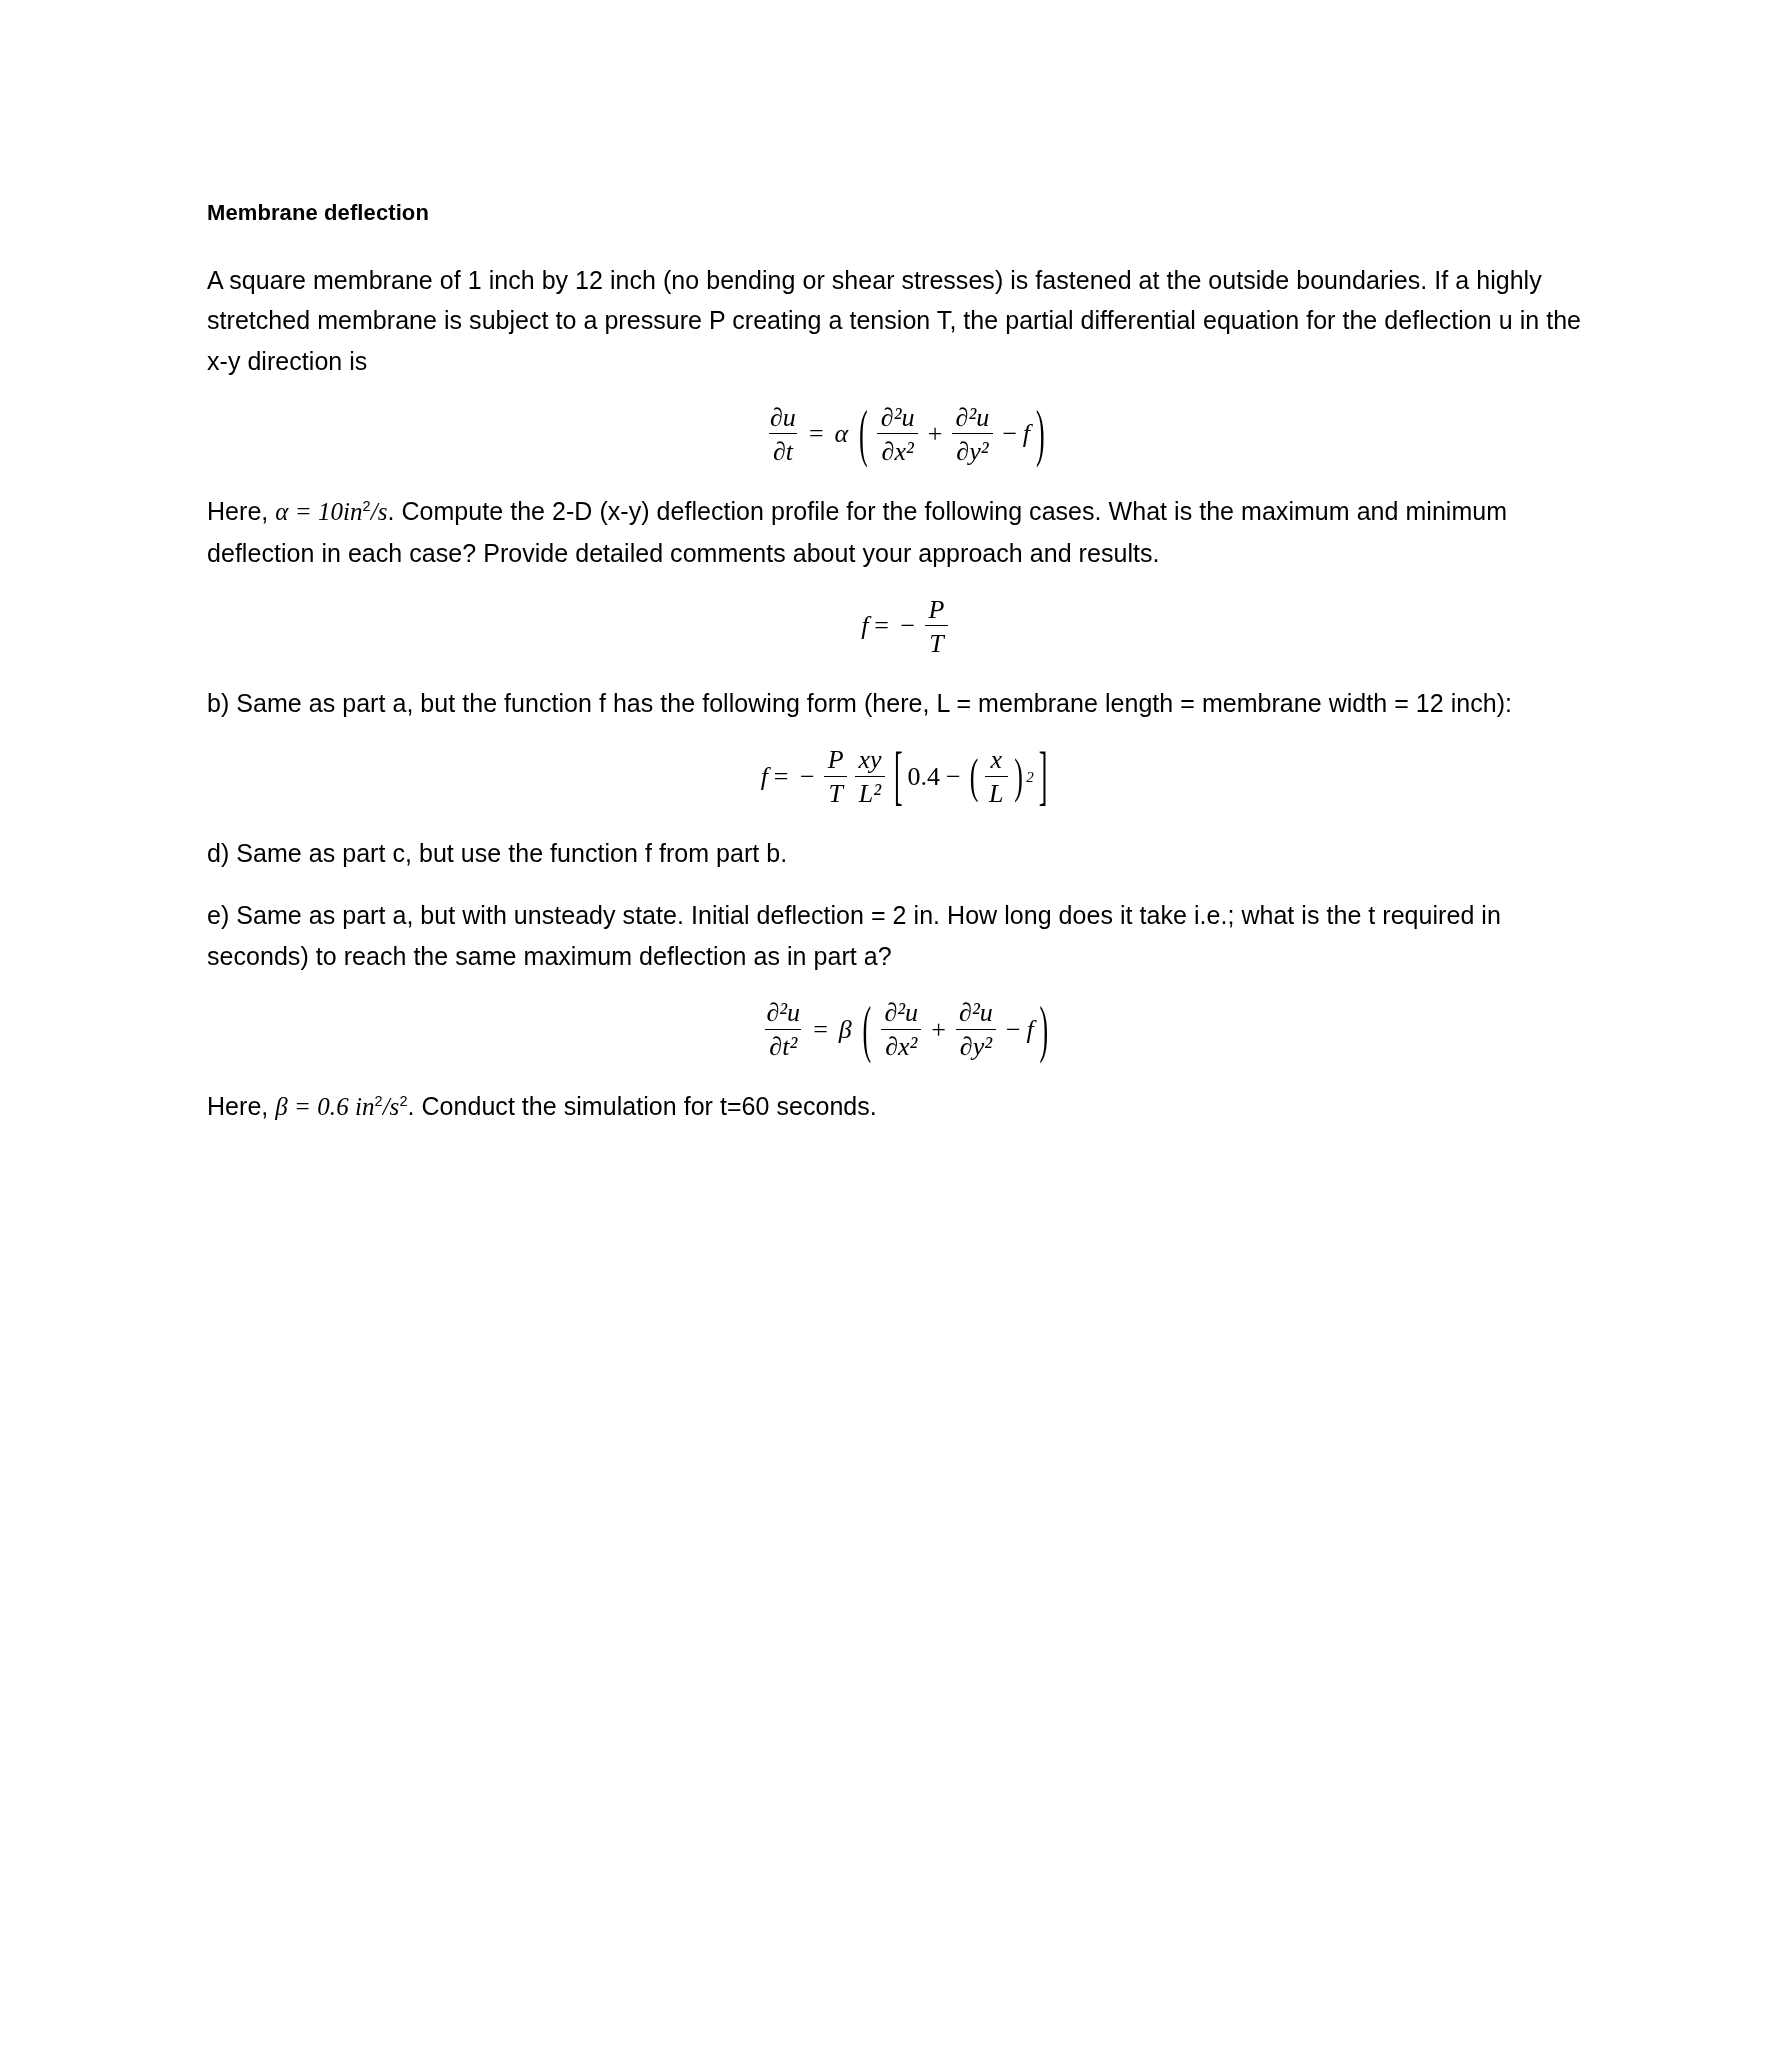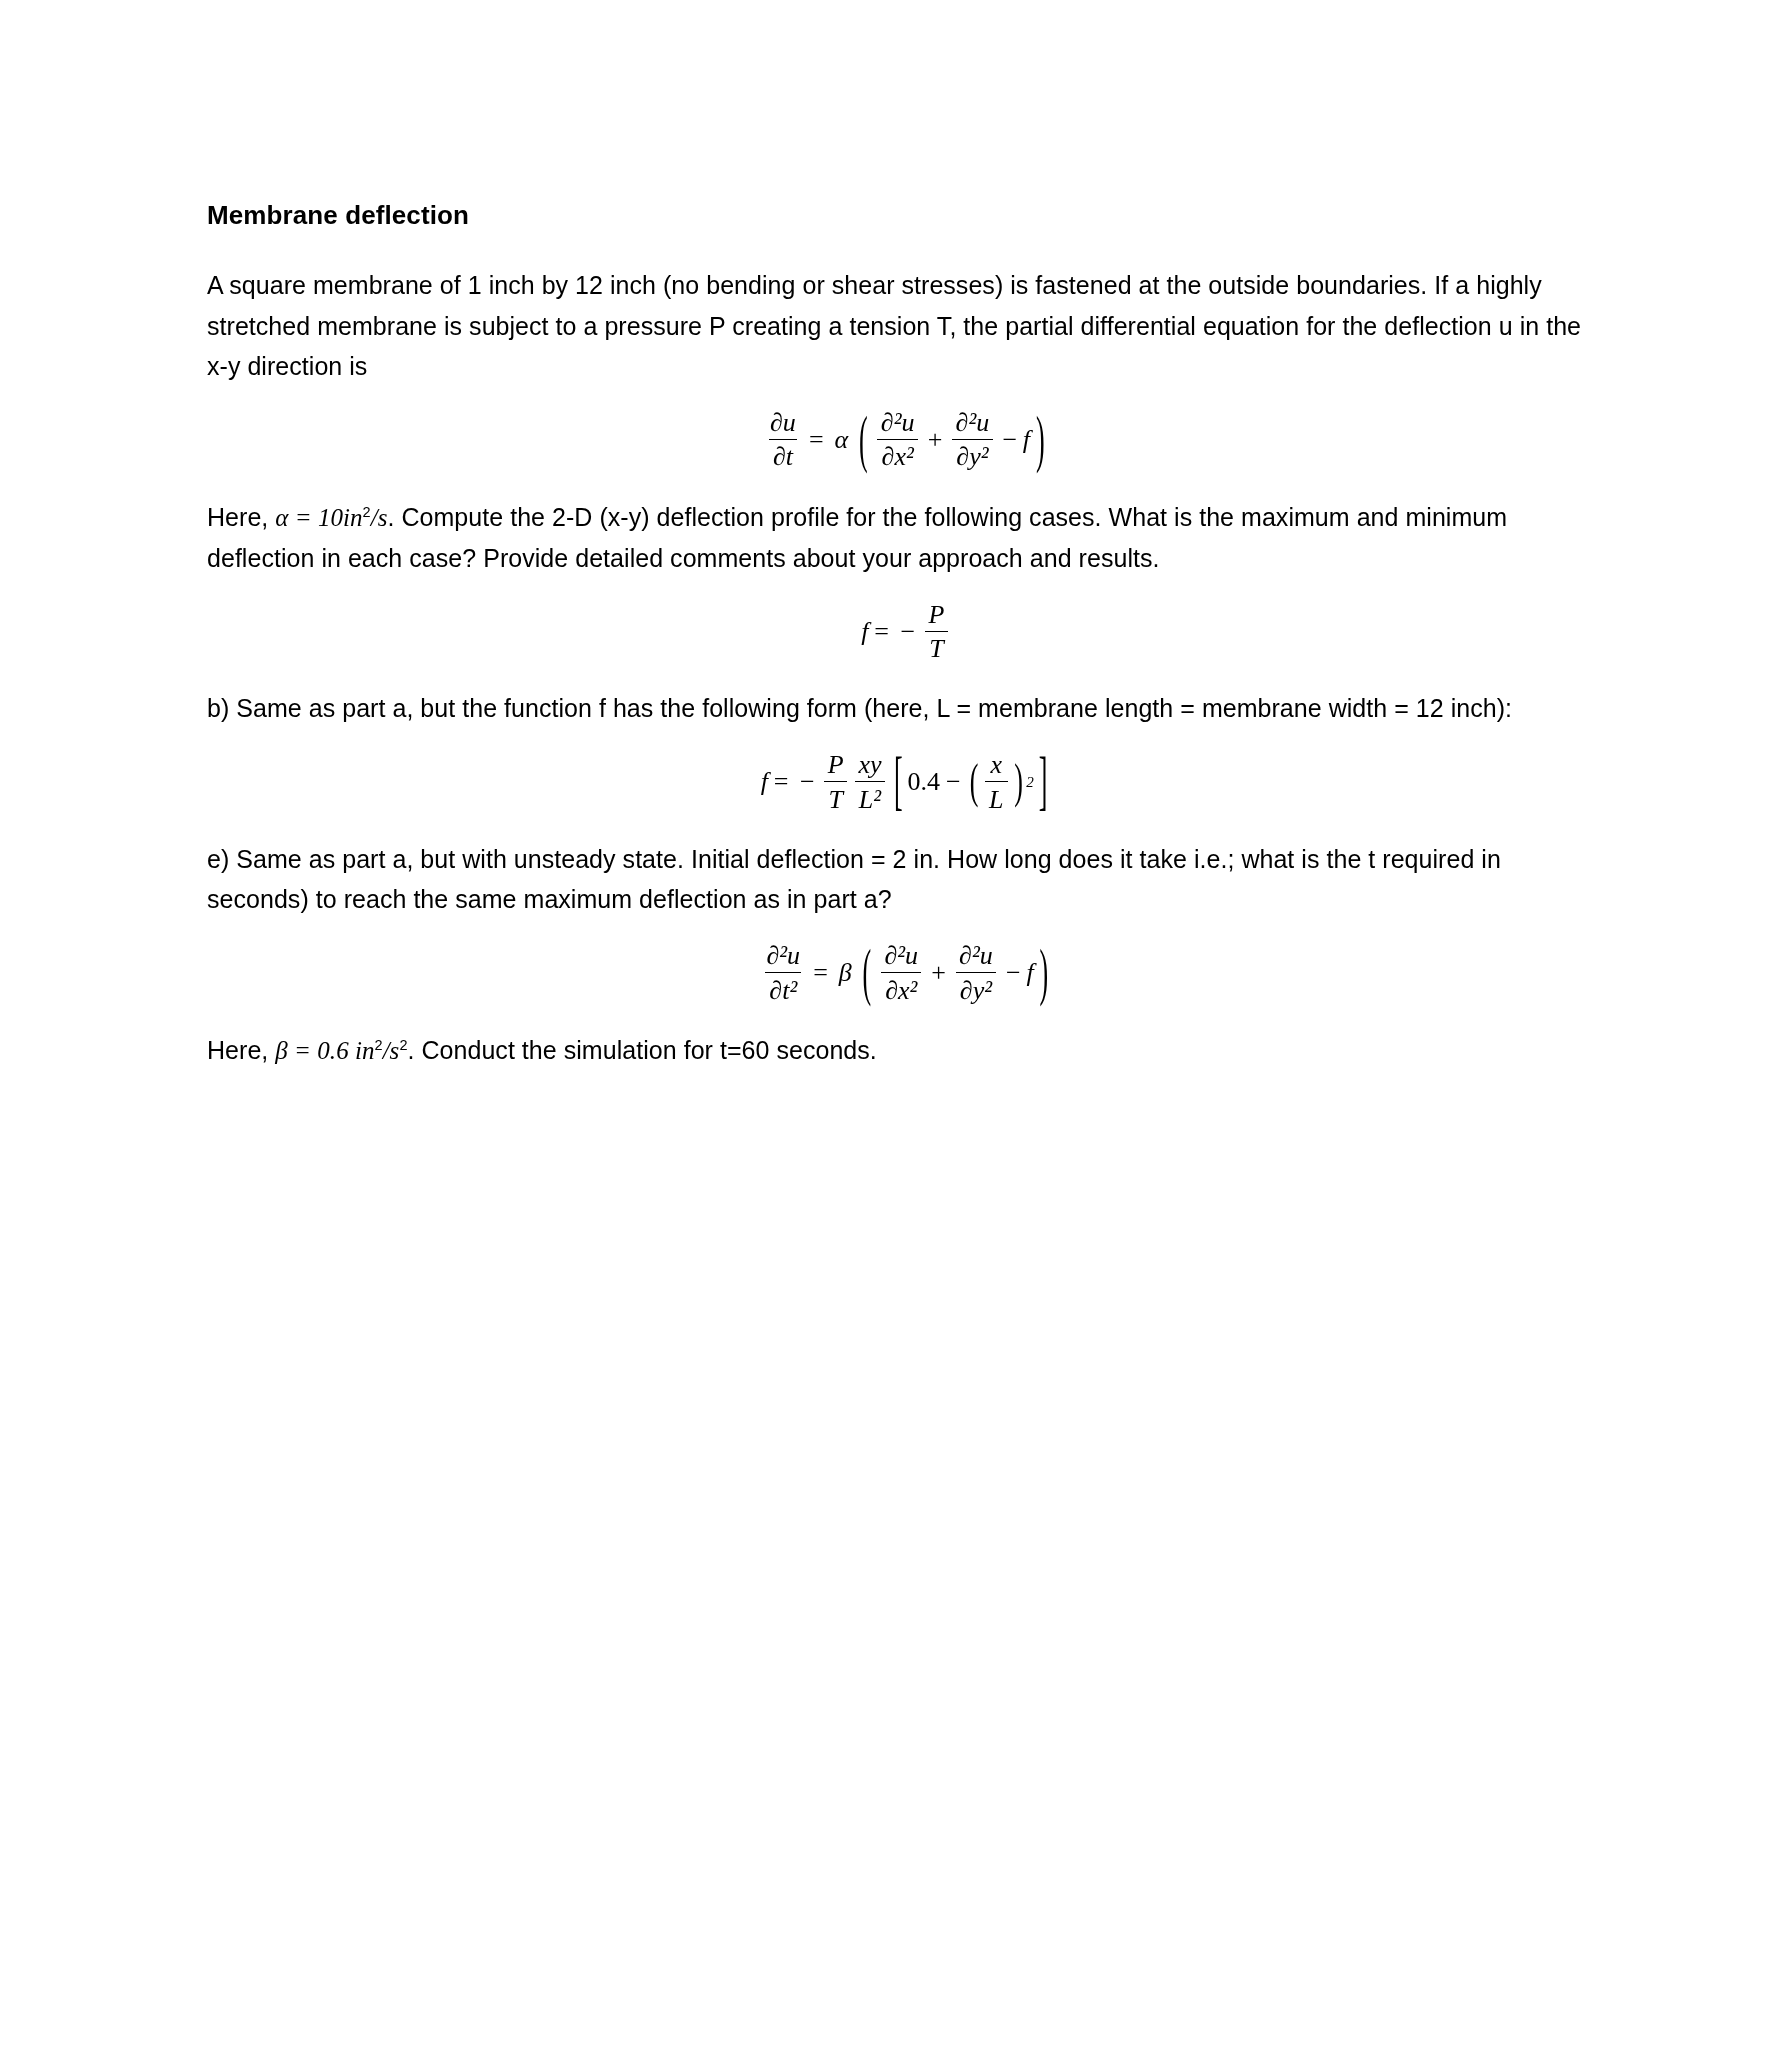--- a/index.html
+++ b/index.html
@@ -13,21 +13,21 @@
   }
   .page {
     width: 1784px;
     height: 2309px;
     background: #ffffff;
     position: relative;
     box-sizing: border-box;
     padding: 198px 178px 0 207px;
   }
   .doc-title {
-    font-size: 26px;
+    font-size: 22px;
     font-weight: bold;
     line-height: 1.35;
     margin: 0 0 32px 0;
     letter-spacing: 0.1px;
   }
   p.para {
     font-size: 25px;
     line-height: 1.62;
     margin: 0 0 21.5px 0;
     letter-spacing: 0.04px;
@@ -188,20 +188,21 @@
         <span class="num">x</span>
         <span class="den">L</span>
       </span>
       <span class="paren-sm">)</span>
       <sup class="spi">2</sup>
       <span class="brack">]</span>
     </span>
   </div>
 
 
+  <p class="para">d) Same as part c, but use the function f from part b.</p>
 
   <p class="para">e) Same as part a, but with unsteady state. Initial deflection = 2 in. How long does it take i.e.; what is the t required in seconds) to reach the same maximum deflection as in part a?</p>
 
 
   <div class="eq-block">
     <span class="m">
       <span class="frac">
         <span class="num">∂²u</span>
         <span class="den">∂t²</span>
       </span>

